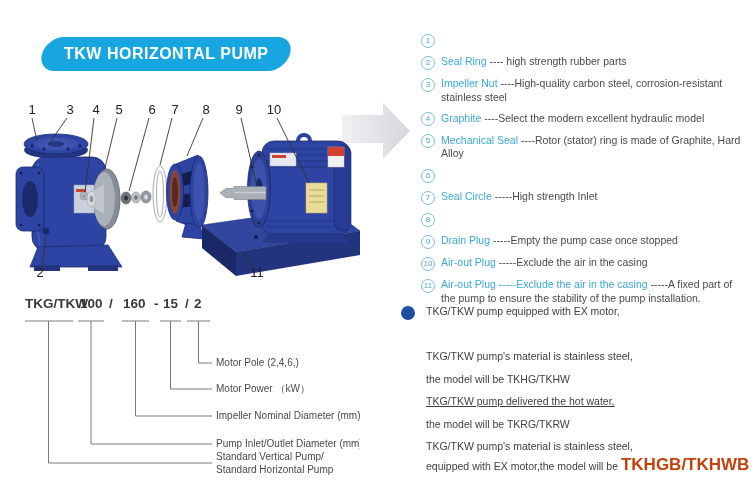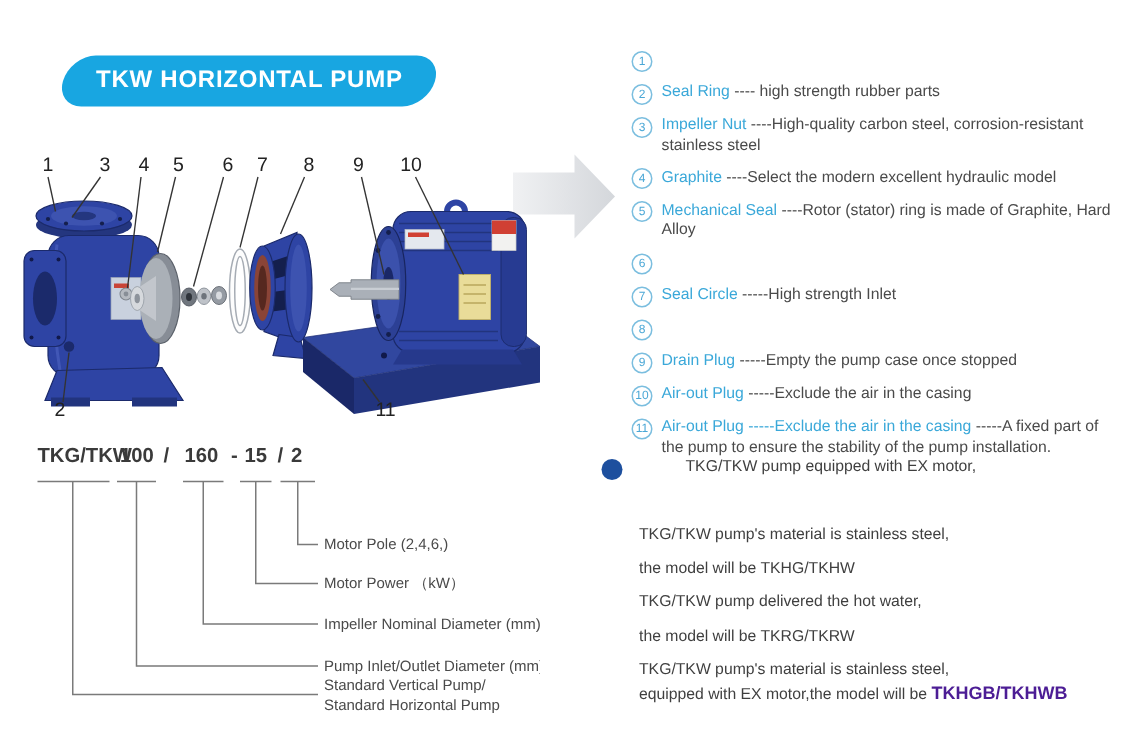--- a/index.html
+++ b/index.html
@@ -21,21 +21,21 @@
          border-radius:50%;color:#4aa7d6;font-size:8px;display:flex;
          align-items:center;justify-content:center;}
   .pname{color:#3aa8d9;}
   .pdesc{color:#4a4a4a;}
 
   
   .note-dot{position:absolute;left:401px;top:306px;width:14px;height:14px;
             border-radius:50%;background:#1d4f9e;}
   .notes{position:absolute;left:426px;top:302px;width:328px;height:180px;}
   .note-line{position:absolute;left:0;font-size:10.5px;color:#3f3f3f;white-space:nowrap;}
-  .note-line b{font-size:12px;color:#4c1d95;}
+  .note-line b{font-size:17px;color:#c2410c;}
 
   svg{position:absolute;}
   text{font-family:"Liberation Sans",sans-serif;}
 </style>
 </head>
 <body>
 
 <div id="page">
 
   <div class="banner">
@@ -258,22 +258,22 @@
       <text x="196" y="100">Motor Power （kW）</text>
       <text x="196" y="127">Impeller Nominal Diameter (mm)</text>
       <text x="196" y="155">Pump Inlet/Outlet Diameter (mm)</text>
       <text x="196" y="168">Standard Vertical Pump/</text>
       <text x="196" y="181">Standard  Horizontal Pump</text>
     </g>
   </svg>
 
   <div class="note-dot"></div>
   <div class="notes" id="notes">
-      <div class="note-line" style="top: 3px; margin-left: 31px;">TKG/TKW pump equipped with EX motor,</div>
+      <div class="note-line" style="top: 3px;">TKG/TKW pump equipped with EX motor,</div>
       <div class="note-line" style="top: 48px;">TKG/TKW pump's material is stainless steel,</div>
       <div class="note-line" style="top: 71px;">the model will be TKHG/TKHW</div>
-      <div class="note-line" style="top: 93px;">TKG/TKW pump delivered the hot water,</div>
+      <div class="note-line" style="top: 93px; text-decoration: underline;">TKG/TKW pump delivered the hot water,</div>
       <div class="note-line" style="top: 116px;">the model will be TKRG/TKRW</div>
       <div class="note-line" style="top: 138px;">TKG/TKW pump's material is stainless steel,</div>
       <div class="note-line" style="top: 153px;">equipped with EX motor,the model will be <b>TKHGB/TKHWB</b></div>
     </div>
 
 </div>
 
 </body></html>

